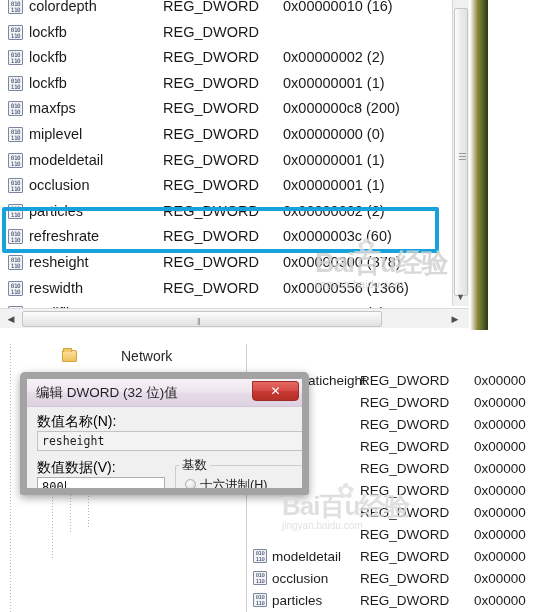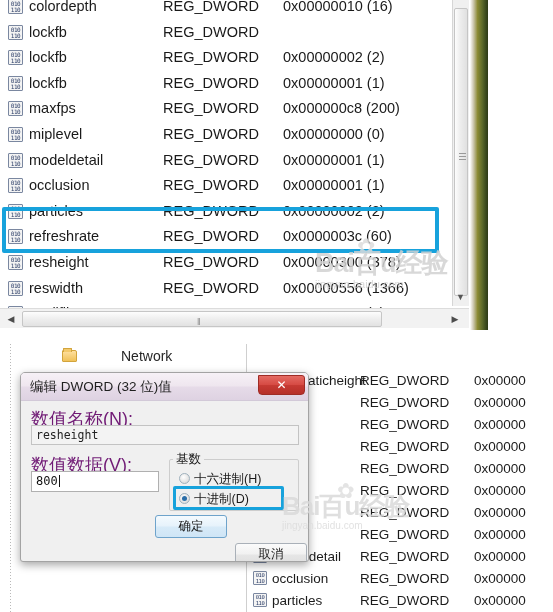--- a/index.html
+++ b/index.html
@@ -181,23 +181,23 @@
     font-family:"DejaVu Sans Mono",monospace;letter-spacing:-0.5px;
     text-align:center;overflow:hidden;padding-top:1px;
   }
   .lr-icon i{display:block;font-style:normal;}
   .lr-name{position:absolute;left:25px;top:0;font-size:13.5px;color:#1c1c1c;}
   .lr-type{position:absolute;left:113px;top:0;font-size:13.5px;color:#1c1c1c;}
   .lr-data{position:absolute;left:227px;top:0;font-size:13.5px;color:#1c1c1c;}
 
   
   #dialog{
-    position:absolute;left:20px;top:28px;width:289px;height:190px;
+    position:absolute;left:20px;top:28px;width:289px;height:123px;
     background:#f0f0f0;
-    border:1px solid #a3a3a3;
+    border:7px solid #a3a3a3;
     border-radius:5px 5px 3px 3px;
     box-shadow:0 3px 9px rgba(0,0,0,.35);
     box-sizing:border-box;
     overflow:hidden;
   }
   #dlg-titlebar{
     position:absolute;left:0;top:0;width:100%;height:28px;
     background:linear-gradient(to bottom,#f6f1f6 0%,#efe6ef 48%,#e6dbe8 52%,#ded2e2 100%);
     border-bottom:1px solid #d2c9d8;
     box-sizing:border-box;
@@ -210,21 +210,21 @@
     position:absolute;right:3px;top:2px;width:47px;height:20px;
     background:linear-gradient(to bottom,#e46a63 0%,#d64b44 48%,#c63a33 52%,#b62f29 100%);
     border:1px solid #9e2b25;border-radius:0 3px 4px 4px;
     box-sizing:border-box;
     color:#ffffff;font-size:12px;font-weight:bold;
     text-align:center;line-height:18px;
   }
   #dlg-body{position:absolute;left:0;top:28px;width:100%;height:140px;}
 
   .dlg-label{
-    position:absolute;font-size:18px;color:#701a75;white-space:nowrap;
+    position:absolute;font-size:14px;color:#000000;white-space:nowrap;
   }
   #lbl-name{left:10px;top:6px;}
   #lbl-data{left:10px;top:52px;}
 
   #input-name{
     position:absolute;left:10px;top:24px;width:268px;height:20px;
     background:#f3f3f3;border:1px solid #c3c3c3;box-sizing:border-box;
     font-family:"DejaVu Sans Mono","Liberation Mono",monospace;
     font-size:11.5px;color:#232323;line-height:18px;padding-left:4px;
     white-space:nowrap;overflow:hidden;

